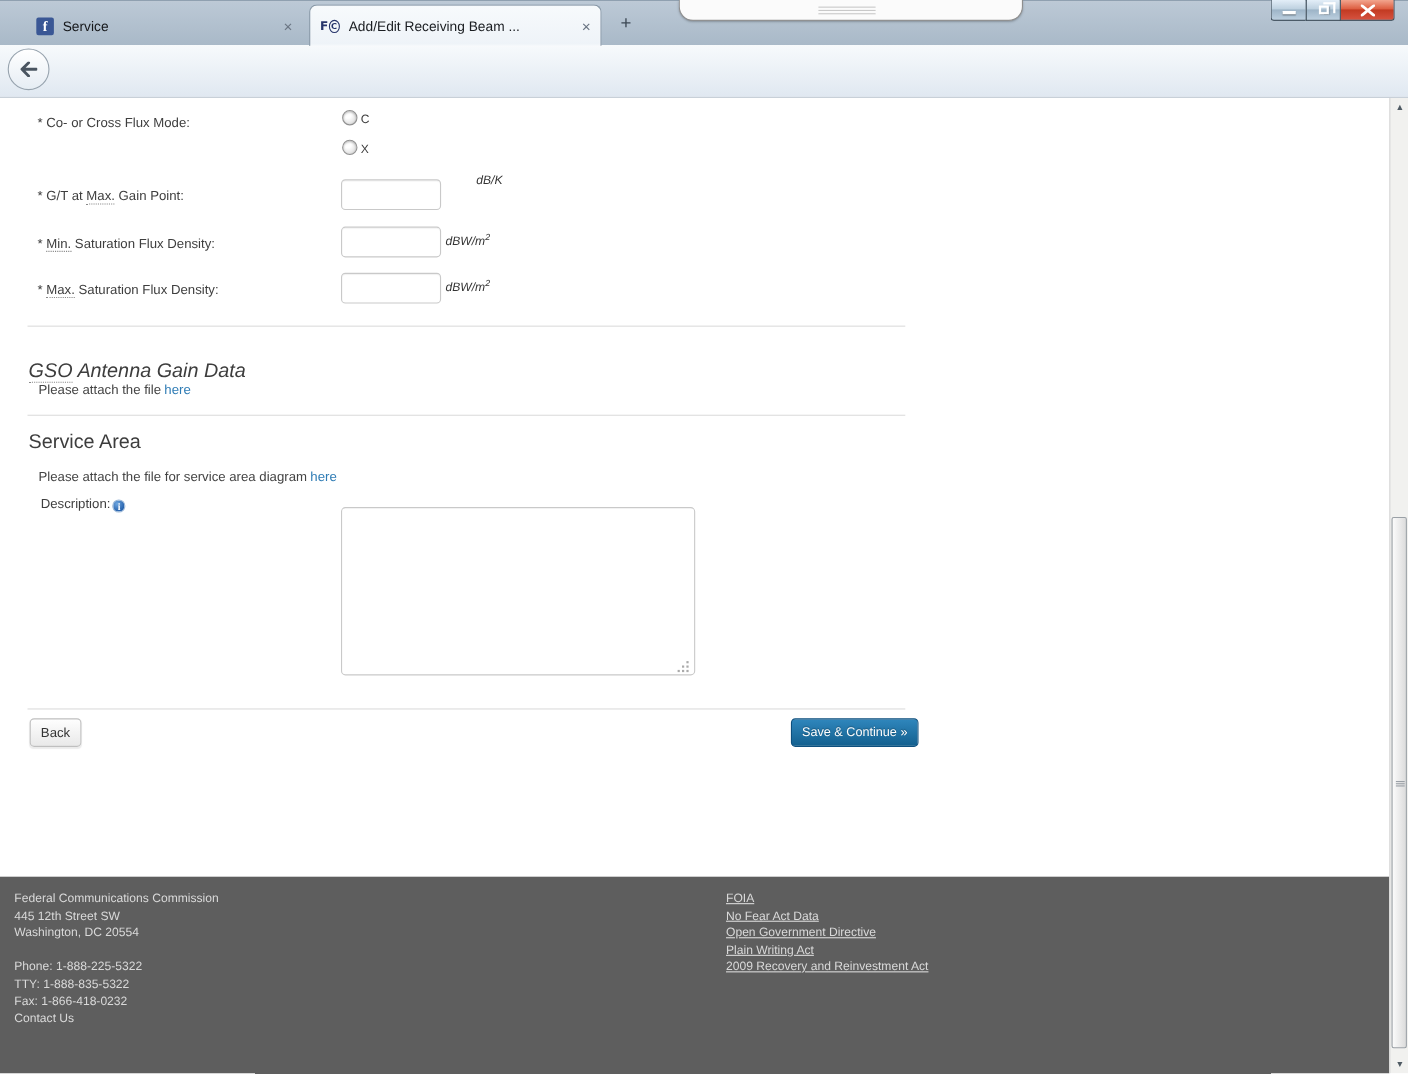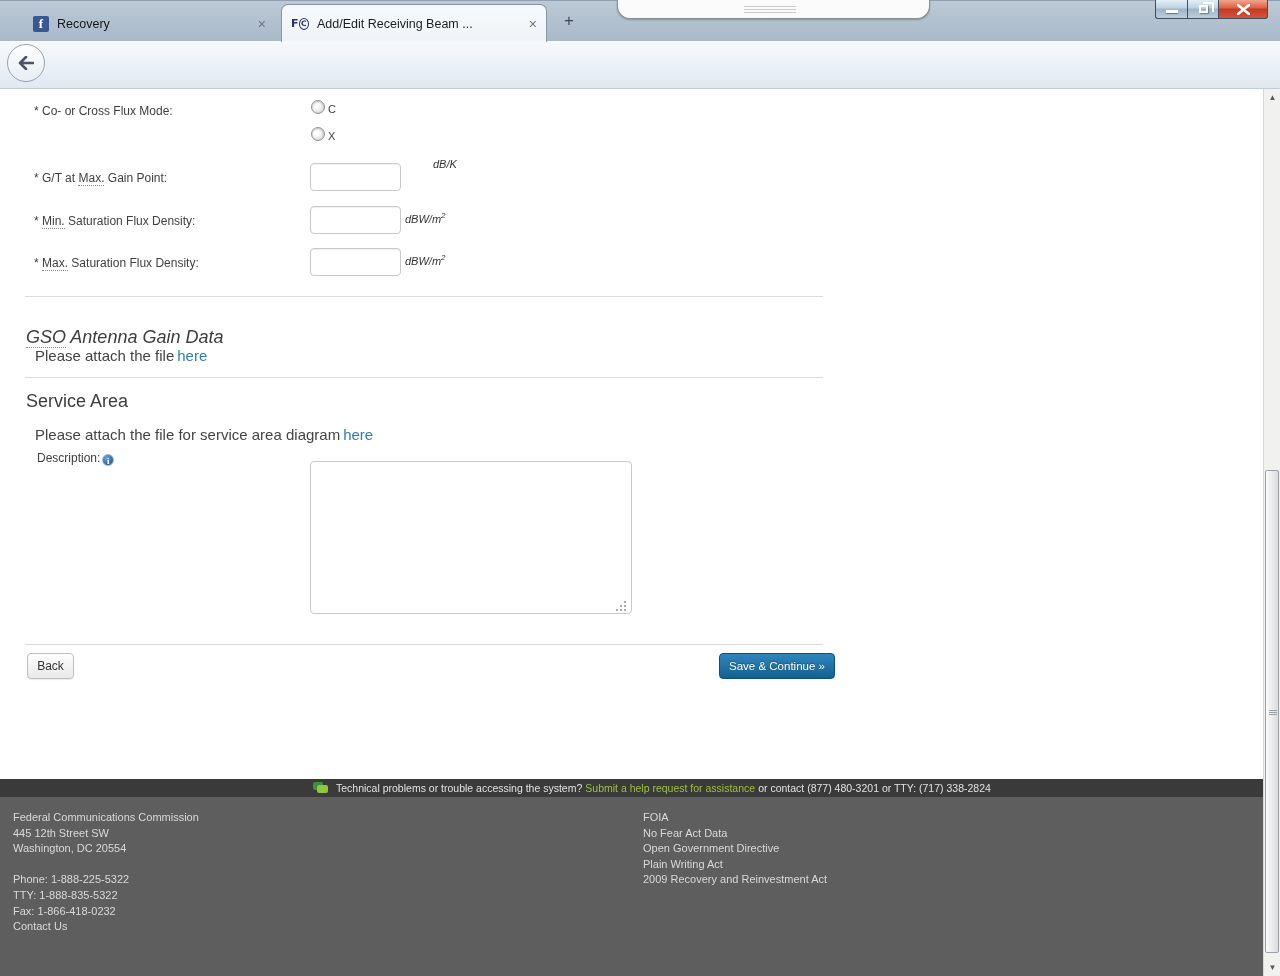--- a/index.html
+++ b/index.html
@@ -80,21 +80,21 @@
            background:radial-gradient(circle at 35% 30%, #ffffff 25%, #e9e9e9 60%, #c9c9c9); cursor:pointer;
            box-shadow:inset 0 1px 2px rgba(0,0,0,.25); }
   .radio-lab { position:absolute; font-size:11px; color:#3e3e3e; }
   .tinput { position:absolute; left:310px; width:91px; height:28px; border:1px solid #c9c9c9;
             border-radius:4px; font-size:12px; padding:0 6px; font-family:"Liberation Sans",sans-serif;
             color:#333; box-shadow:inset 0 1px 1px rgba(0,0,0,.06); outline:none; }
   .unit { position:absolute; left:405px; font-size:11px; font-style:italic; color:#333; }
   .unit sup { font-size:8px; }
   .hr { position:absolute; left:25px; width:798px; height:1px; background:#dcdcdc; }
   .h2 { position:absolute; left:26px; font-size:18px; font-weight:normal; color:#3d3d3d; }
-  .ptext { position:absolute; left:35px; font-size:15px; color:#444; }
+  .ptext { position:absolute; left:35px; font-size:12px; color:#444; }
   a.plink { color:#2f7cb5; text-decoration:none; cursor:pointer; margin-left:3px; }
   .info-badge { display:inline-block; width:12px; height:12px; border-radius:50%; vertical-align:-2px;
       background:radial-gradient(circle at 35% 30%, #6ea6e0, #2763ae 70%); color:#fff; font-size:9px;
       font-weight:bold; text-align:center; line-height:12px; font-family:"Liberation Serif",serif;
       margin-left:2px; cursor:pointer; border:1px solid #9db9d8; }
   .desc-area { position:absolute; left:310px; top:372px; width:322px; height:153px; border:1px solid #c9c9c9;
       border-radius:4px; resize:none; outline:none; font-family:"Liberation Sans",sans-serif; font-size:12px; padding:5px; }
   .resize-grip { position:absolute; left:616px; top:511px; width:12px; height:12px; cursor:nwse-resize; }
   .resize-grip i { position:absolute; width:2px; height:2px; background:#aaa;
       box-shadow:4px 0 #aaa, 8px 0 #aaa, 4px -4px #aaa, 8px -4px #aaa, 8px -8px #aaa; left:0; top:9px; display:block; }
@@ -111,21 +111,21 @@
   .helpbar { position:absolute; left:0; top:779px; width:1263px; height:18px; background:#3a3a3a;
       display:flex; align-items:center; }
   .help-icon { position:relative; width:15px; height:12px; margin-left:313px; flex:none; }
   .help-icon .b1 { position:absolute; left:0; top:0; width:10px; height:8px; background:#3d8f3d; border-radius:2px; }
   .help-icon .b2 { position:absolute; left:4px; top:3px; width:11px; height:8px; background:#8dc63f; border-radius:2px; }
   .helpbar .txt { font-size:10.5px; color:#e2e2e2; margin-left:8px; white-space:nowrap; }
   .helpbar a { color:#9ec13e; text-decoration:none; cursor:pointer; margin:0 3px; }
   .footer { position:absolute; left:0; top:797px; width:1263px; height:214px; background:#5e5e5e;
       font-size:11px; color:#d9d9d9; }
   .fcol { position:absolute; top:13px; line-height:15.6px; }
-  .fcol1 { left:13px; } .fcol2 { left:328px; } .fcol3 { left:643px; }
+  .fcol1 { left:13px; } .fcol2 { left:328px; } .fcol3 { left:660px;text-decoration:underline; }
   .fgap { height:15.6px; }
   .footer a { color:#d9d9d9; text-decoration:none; cursor:pointer; display:block; }
 
   
   .scrollbar { position:absolute; left:1263px; top:89px; width:17px; height:887px; background:#f1f1ef;
       border-left:1px solid #d6d6d6; }
   .sb-btn { position:absolute; left:0; width:17px; height:17px; color:#4f5a63; font-size:8px;
       text-align:center; line-height:17px; cursor:pointer; }
   .sb-up { top:0; } .sb-down { top:870px; }
   .sb-thumb { position:absolute; left:1px; top:381px; width:14px; height:483px;
@@ -136,21 +136,21 @@
   svg { display:block; }
 </style>
 </head>
 <body>
 
 <div class="browser">
 
   <div class="tabbar">
     <div class="tab tab-bg">
       <span class="fb-icon">f</span>
-      <span class="tab-title">Recovery</span>
+      <span class="tab-title">Service</span>
       <span class="tab-close">×</span>
     </div>
     <div class="tab tab-active">
       <span class="fcc-icon">F<span class="c-ring">C</span></span>
       <span class="tab-title">Add/Edit Receiving Beam ...</span>
       <span class="tab-close">×</span>
     </div>
     <div class="newtab">+</div>
   </div>
 
@@ -292,27 +292,20 @@
     <span class="resize-grip">
         <i></i>
       </span>
 
     <div class="hr" style="top:555px;"></div>
 
     <button class="btn-back">Back</button>
     <button class="btn-save">Save &amp; Continue »</button>
   </div>
 
-  <div class="helpbar">
-    <span class="help-icon">
-        <span class="b1"></span>
-        <span class="b2"></span>
-      </span>
-    <span class="txt"><span>Technical problems or trouble accessing the system?</span><a>Submit a help request for assistance</a><span>or contact (877) 480-3201 or TTY: (717) 338-2824</span></span>
-  </div>
 
   <div class="footer">
     <div class="fcol fcol1">
       <div>Federal Communications Commission</div>
       <div>445 12th Street SW</div>
       <div>Washington, DC 20554</div>
       <div class="fgap"></div>
       <div>Phone: 1-888-225-5322</div>
       <div>TTY: 1-888-835-5322</div>
       <div>Fax: 1-866-418-0232</div>

